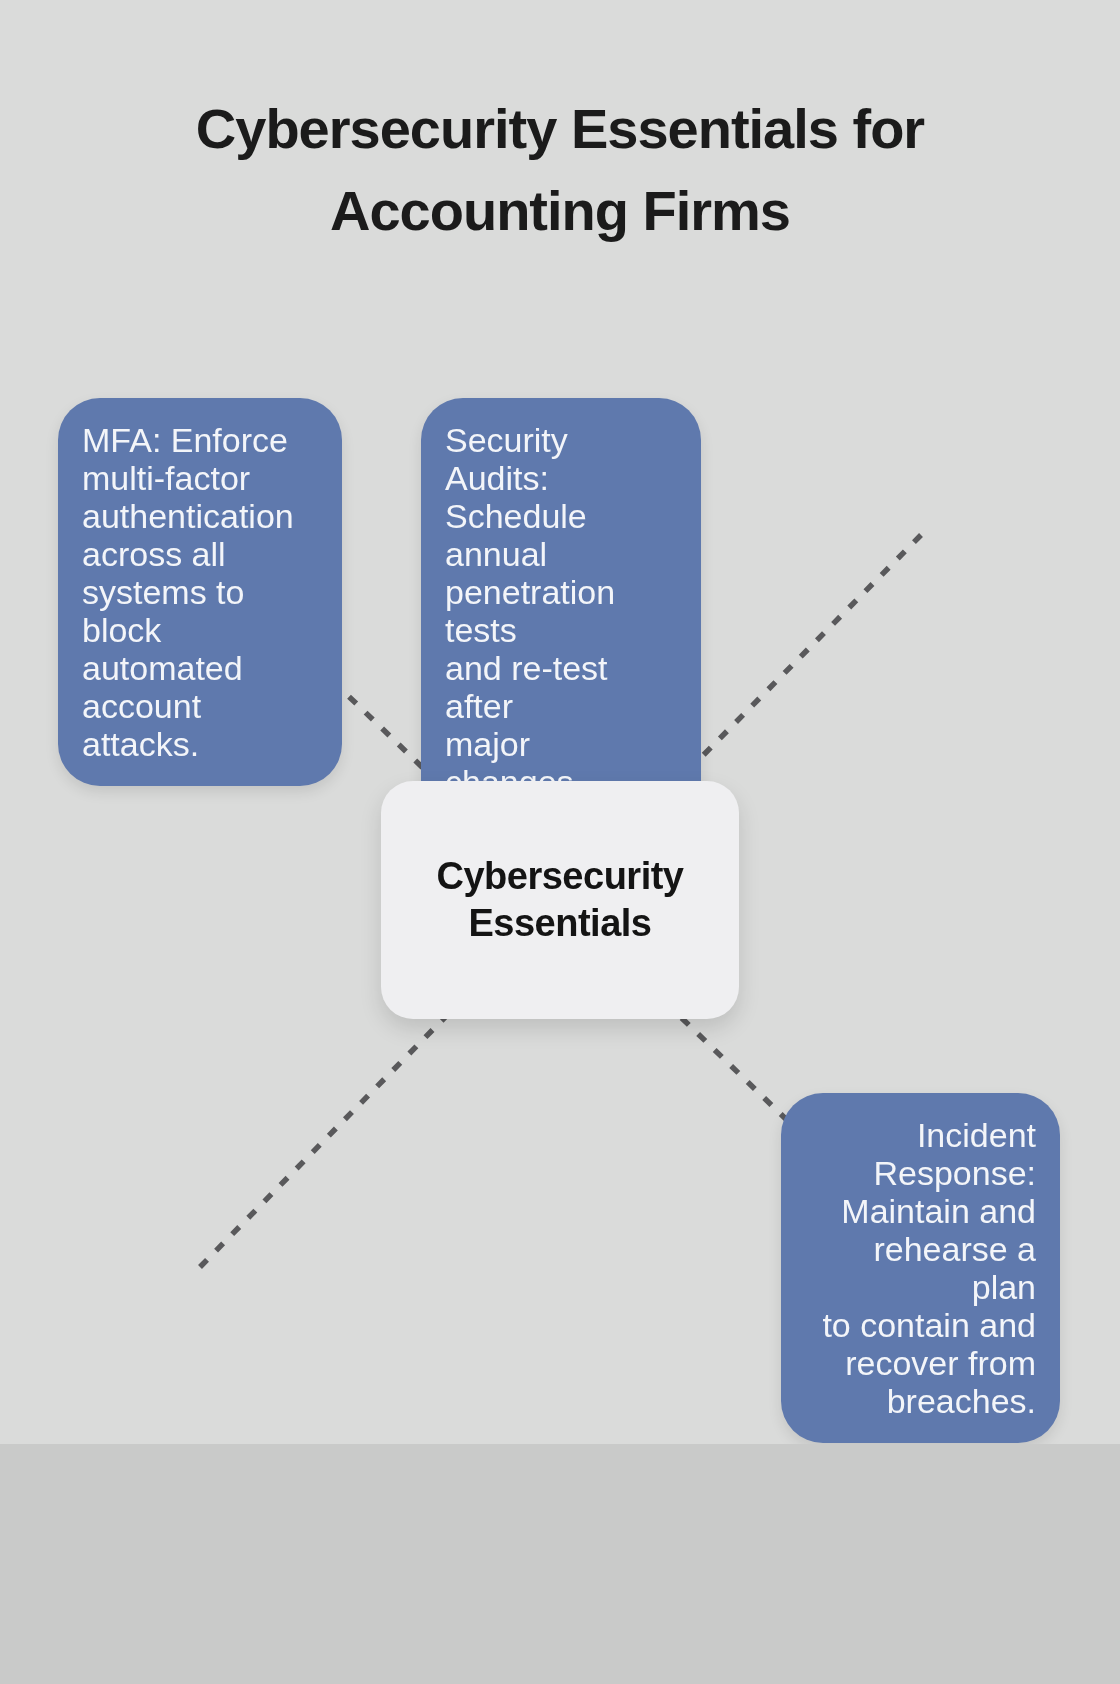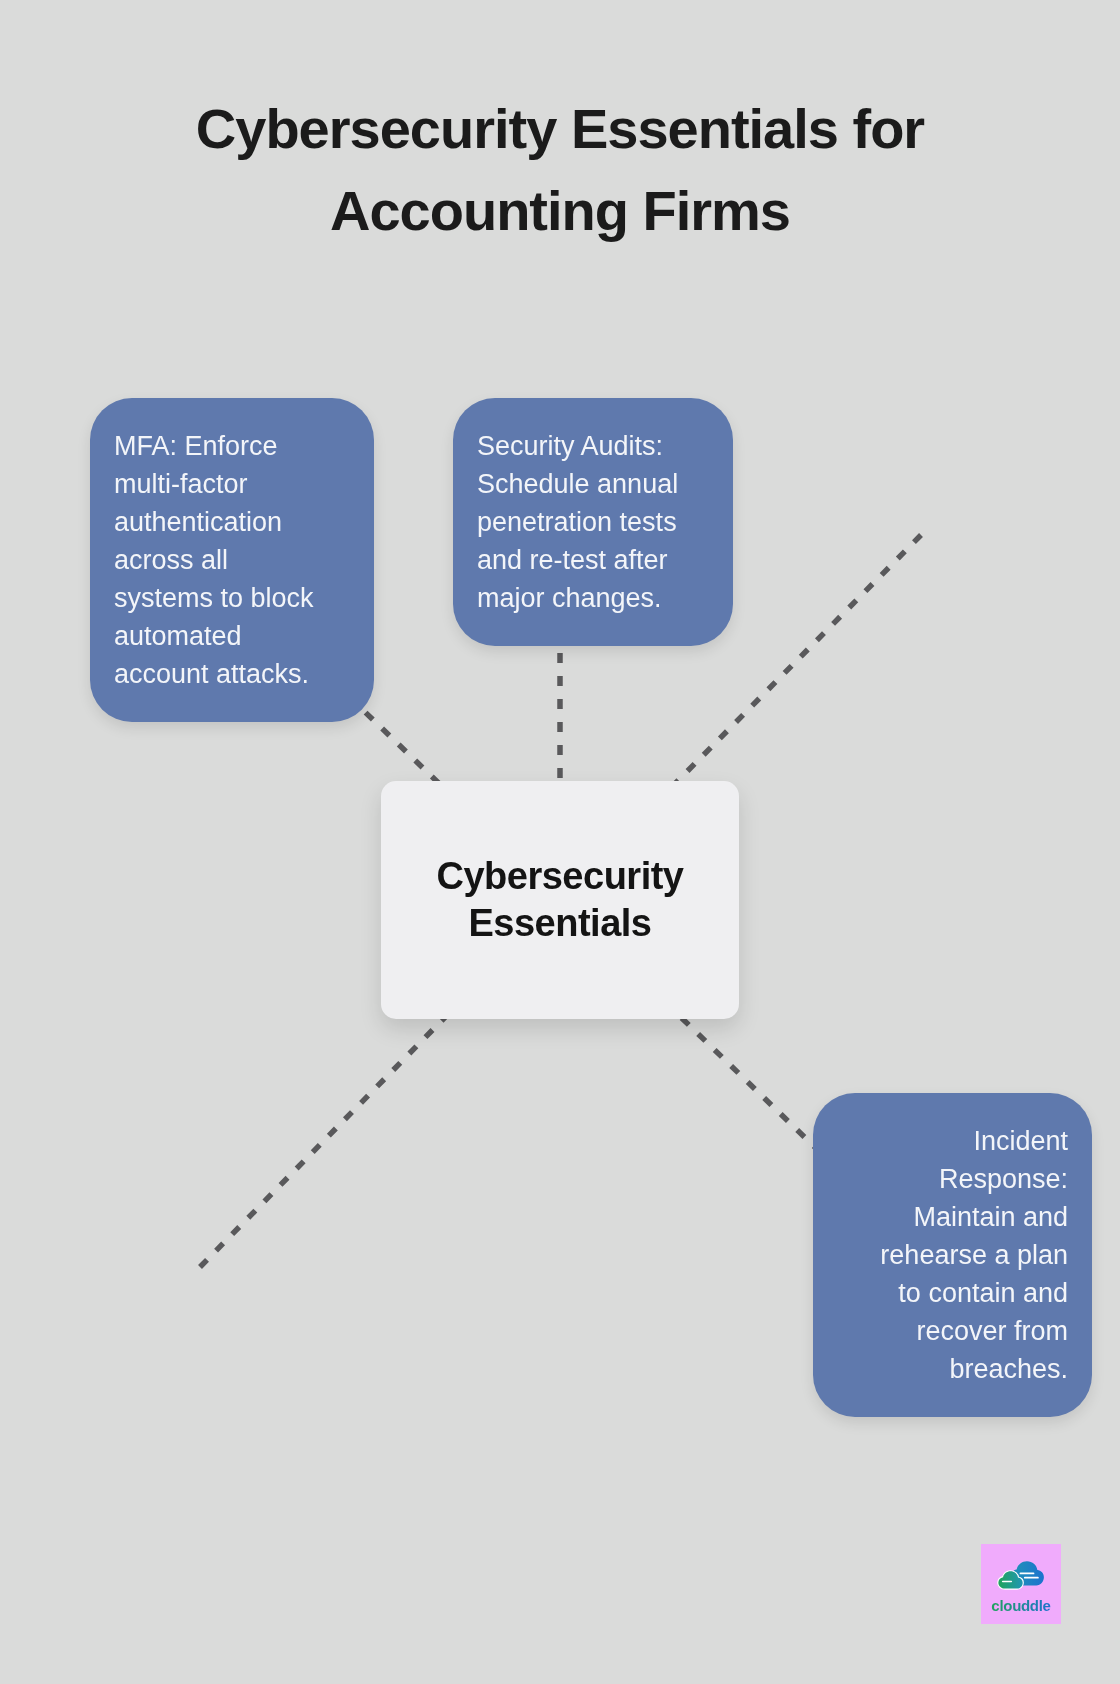--- a/index.html
+++ b/index.html
@@ -1,18 +1,18 @@
 <!DOCTYPE html>
 <html style="--background: #dadbda; --node-fill: #5f79ad; --node-text: #f3f5f9; --center-fill: #efeff1; --center-text: #141414; --title-text: #1b1b1b; --connector: #59595b; --logo-green: #21a35c; --logo-blue: #1d72cf;"><head>
 <meta charset="utf-8">
 <style>
   html,body{margin:0;padding:0;background:#c9cac9;}
   .canvas{
     position:relative;
-    width:1120px;height:1684px;
+    width:1120px;height:1444px;
     margin:0 auto;
     background:var(--background,#dadbda);
     font-family:"Liberation Sans",sans-serif;
     overflow:hidden;
   }
   
   .title{
     position:absolute;left:0;top:88px;width:100%;
     text-align:center;
     font-size:56px;font-weight:bold;letter-spacing:-1px;
@@ -22,38 +22,37 @@
   }
   
   .wires{position:absolute;left:0;top:0;width:1120px;height:1684px;z-index:0;}
   .wire{stroke:var(--connector,#59595b);stroke-width:5.5;stroke-dasharray:10 13;fill:none;}
   
   .node{
     position:absolute;z-index:2;
     background:var(--node-fill,#5f79ad);
     color:var(--node-text,#f3f5f9);
     border-radius:42px;
-    padding:29px 24px;
-    font-size:27px;line-height:38px;
+    padding:23px 24px;
+    font-size:34px;line-height:38px;
     white-space:pre-line;
     box-shadow:0 6px 14px rgba(0,0,0,0.10);
     box-sizing:border-box;
-    margin-left:32px;
   }
   .node-mfa           {left:58px;  top:398px; width:284px;}
   .node-security      {left:421px; top:398px; width:280px;}
   .node-logging       {left:780px; top:398px; width:282px;}
   .node-staff         {left:58px;  top:1092px;width:284px;}
   .node-incident      {left:781px; top:1093px;width:279px;text-align:right;}
   
   .center-node{
     position:absolute;z-index:2;
     left:381px;top:781px;width:358px;height:238px;
     background:var(--center-fill,#efeff1);
-    border-radius:15px;
+    border-radius:32px;
     box-shadow:0 10px 22px rgba(0,0,0,0.13);
     display:flex;align-items:center;justify-content:center;
   }
   .center-label{
     font-size:38px;font-weight:bold;line-height:47px;
     color:var(--center-text,#141414);
     text-align:center;white-space:pre-line;
     letter-spacing:-0.5px;
   }
   

